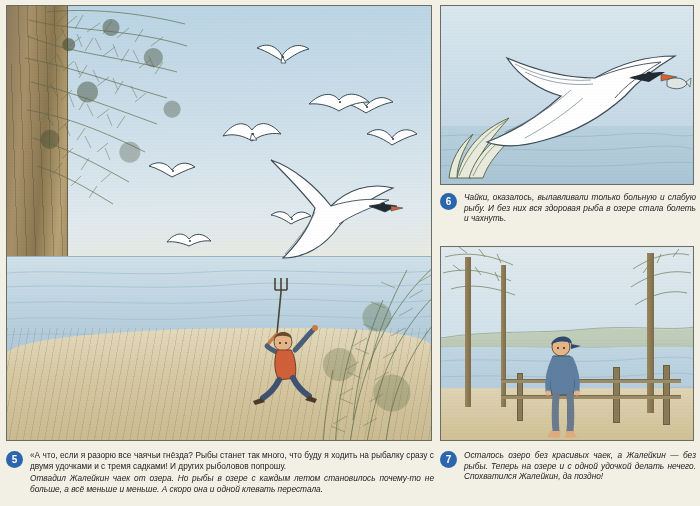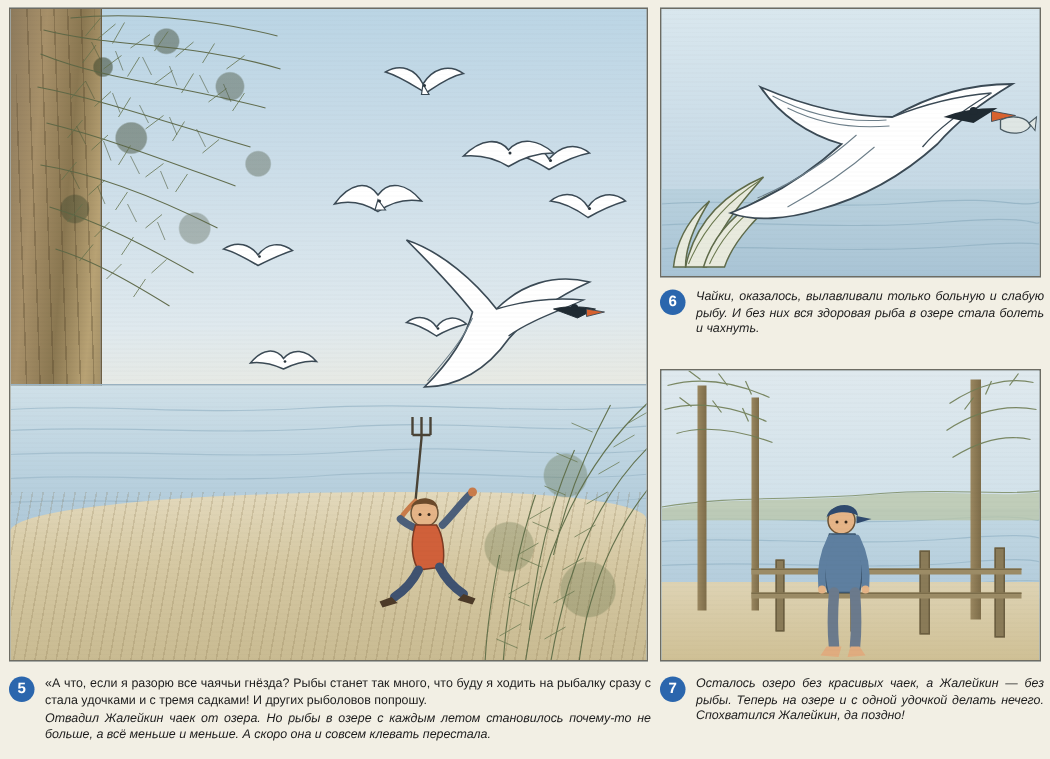--- a/index.html
+++ b/index.html
@@ -441,22 +441,22 @@
         <path d="M40 100 l-2 7 l12 -1 l-4 -6 Z" fill="#e0ac7f"></path>
       </svg>
     </div>
 
     <div class="grain"></div>
   </div>
 
   <div class="caption" id="caption5">
     <div class="num-badge">5</div>
     <div class="cap-text">
-      <p>«А что, если я разорю все чаячьи гнёзда? Рыбы станет так много, что буду я ходить на рыбалку сразу с стала удочками и с тремя садками! И других рыболовов попрошу.</p>
-      <p>Отвадил Жалейкин чаек от озера. Но рыбы в озере с каждым летом становилось почему-то не больше, а всё меньше и меньше. А скоро она и совсем клевать перестала.</p>
+      <p>«А что, если я разорю все чаячьи гнёзда? Рыбы станет так много, что буду я ходить на рыбалку сразу с двумя удочками и с тремя садками! И других рыболовов попрошу.</p>
+      <p>Отвадил Жалейкин чаек от озера. Но рыбы в озере с каждым летом становилось почему-то не больше, а всё меньше и меньше. А скоро она и одной клевать перестала.</p>
     </div>
   </div>
 
   <div class="caption" id="caption7">
     <div class="num-badge">7</div>
     <div class="cap-text">
       <p>Осталось озеро без красивых чаек, а Жалейкин — без рыбы. Теперь на озере и с одной удочкой делать нечего. Спохватился Жалейкин, да поздно!</p>
     </div>
   </div>
 

